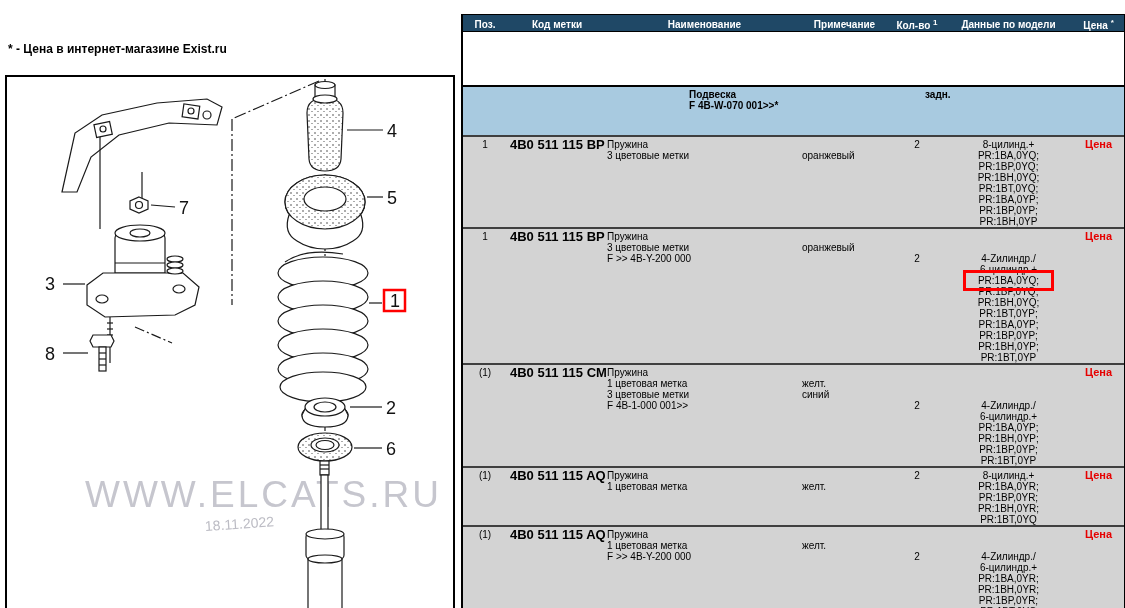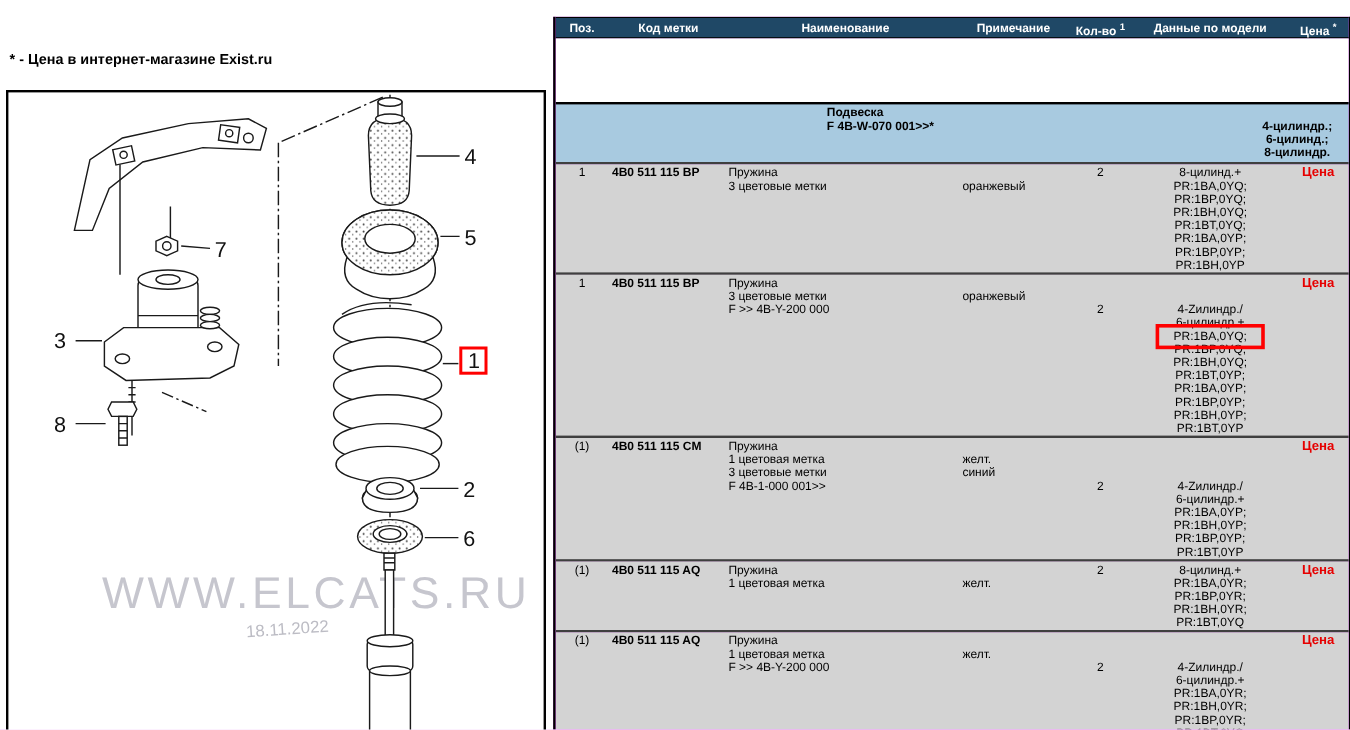--- a/index.html
+++ b/index.html
@@ -14,33 +14,33 @@
   
   .legend{position:absolute;left:8px;top:38px;font-size:12px;font-weight:bold;line-height:22px;}
   .legend sup{font-size:9px;}
 
   
   .diagram-box{position:absolute;left:5px;top:75px;width:450px;height:540px;
     border:2px solid #000;background:#fff;}
 
   
   .parts-table{position:absolute;left:461px;top:14px;width:664px;height:594px;
-    border-left:2px solid #000;border-right:1px solid #000;background:#d946ef;overflow:hidden;}
+    border-left:2px solid #000;border-right:1px solid #000;background:#84cc16;overflow:hidden;}
   .trow{display:grid;grid-template-columns:44px 100px 195px 85px 60px 123px 57px;}
   .thead{background:var(--header-bg);color:#fff;font-weight:bold;font-size:11px;
     height:18px;align-items:center;border-top:1px solid #000;border-bottom:1px solid #000;}
   .thead .cell{text-align:center;white-space:nowrap;}
   .thead sup{font-size:8px;vertical-align:super;}
   .spacer{height:53px;background:#fff;}
   .section{background:var(--section-bg);font-weight:bold;border-top:2px solid #000;
     border-bottom:2px solid #3f3f3f;min-height:52px;gap:41px;}
   .datarow{background:var(--row-bg);border-bottom:2px solid #3f3f3f;}
   .cell{font-size:10px;line-height:var(--lh);padding-top:2px;}
   .cell.pos{text-align:center;}
-  .cell.code{font-weight:bold;font-size:10px;padding-left:3px;white-space:nowrap;}
+  .cell.code{font-weight:bold;font-size:13px;padding-left:3px;white-space:nowrap;}
   .cell.qty{text-align:center;}
   .cell.model{text-align:center;}
   .cell.price{text-align:center;}
   .price-link{color:var(--red);font-weight:bold;font-size:11px;cursor:pointer;}
   .ln{min-height:var(--lh);white-space:nowrap;}
   .ln.hl{display:table;margin:0 auto;padding:0 10px;outline:3px solid var(--hl);outline-offset:2px;position:relative;z-index:2;}
 
   
   .wm{fill:#c6c6ce;font-size:37px;letter-spacing:3px;font-family:"Liberation Sans",sans-serif;}
   .wmdate{fill:#bcbcc4;font-size:14px;font-family:"Liberation Sans",sans-serif;}
@@ -214,20 +214,23 @@
   </div>
   <div class="spacer"></div>
   <div id="table-body">
       <div class="trow section" style="min-height: 52px;">
         <div class="cell pos"></div>
         <div class="cell code"></div>
         <div class="cell name">
           <div class="ln">Подвеска</div>
           <div class="ln">F 4B-W-070 001&gt;&gt;*</div>
         </div>
+        <div class="cell note">
+          <div class="ln">задн.</div>
+        </div>
         <div class="cell qty"></div>
         <div class="cell model" style="padding-top: 13px;">
           <div class="ln">4-цилиндр.;</div>
           <div class="ln">6-цилинд.;</div>
           <div class="ln">8-цилиндр.</div>
         </div>
         <div class="cell price"></div>
       </div>
       <div class="trow datarow" style="min-height: 90px;">
         <div class="cell pos">1</div>

